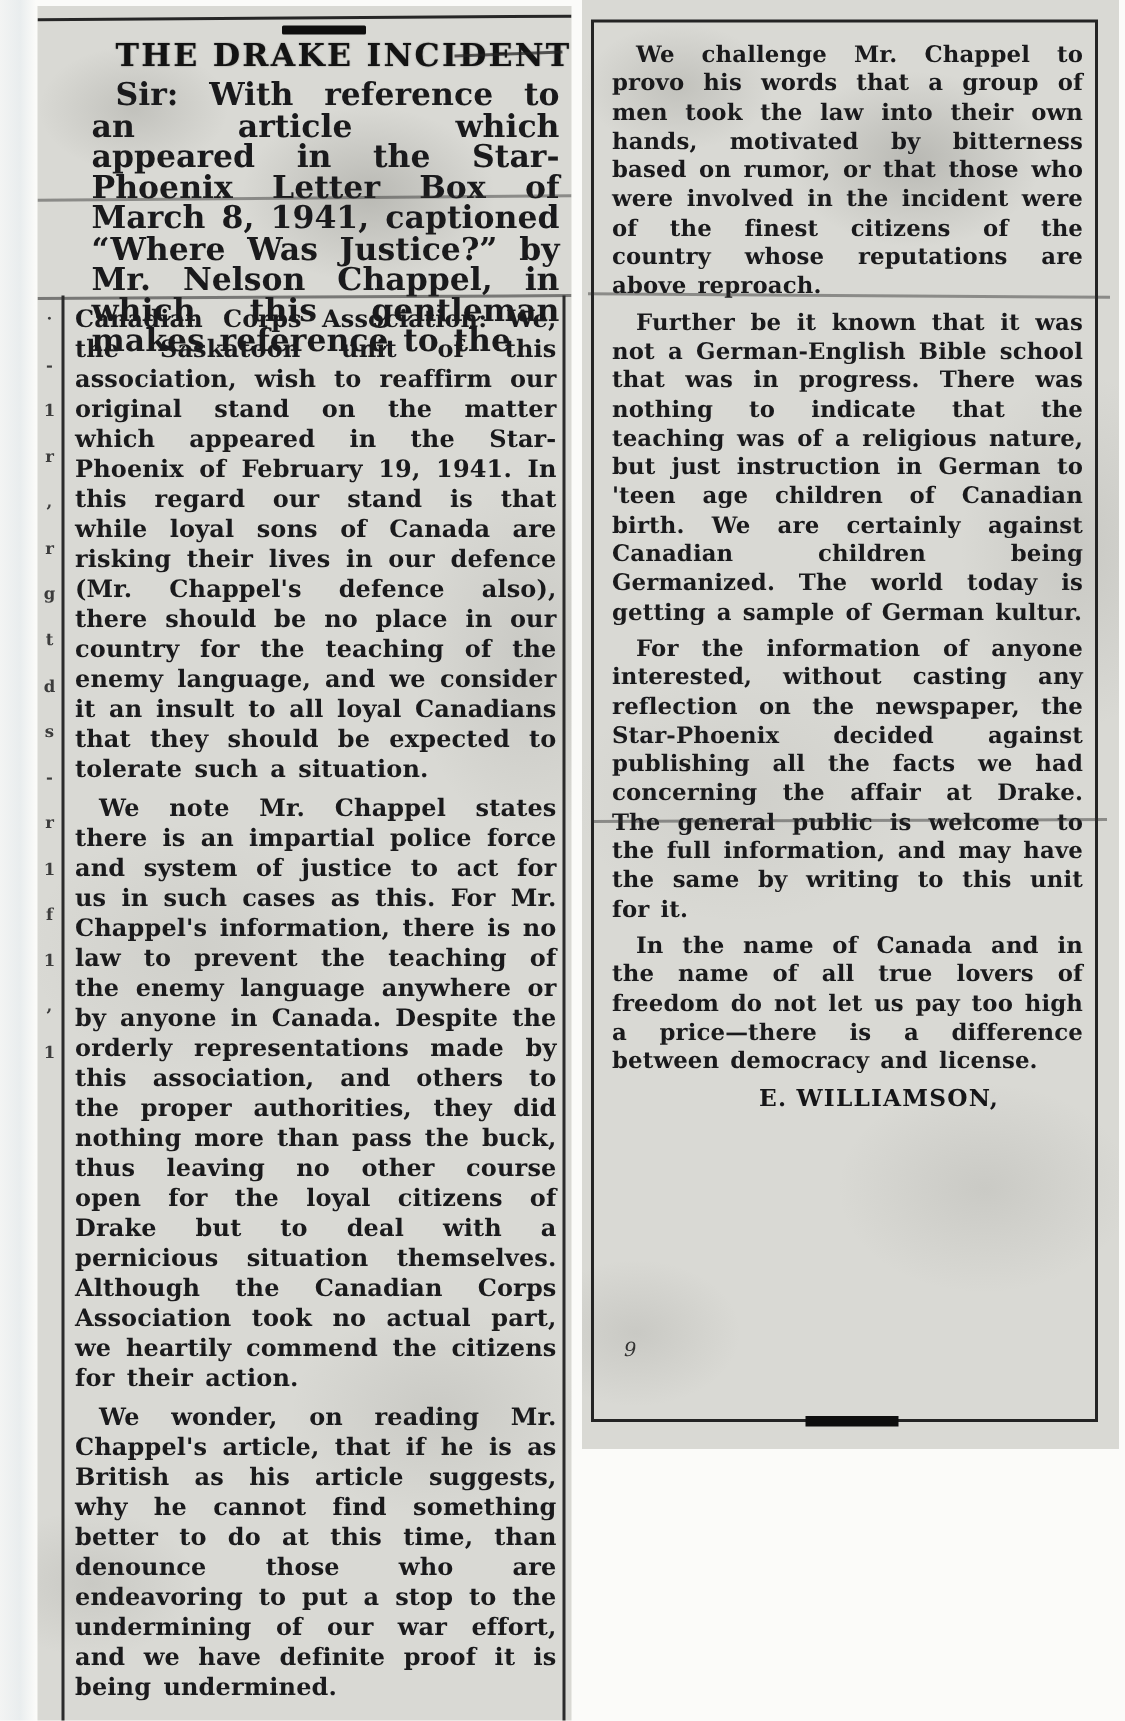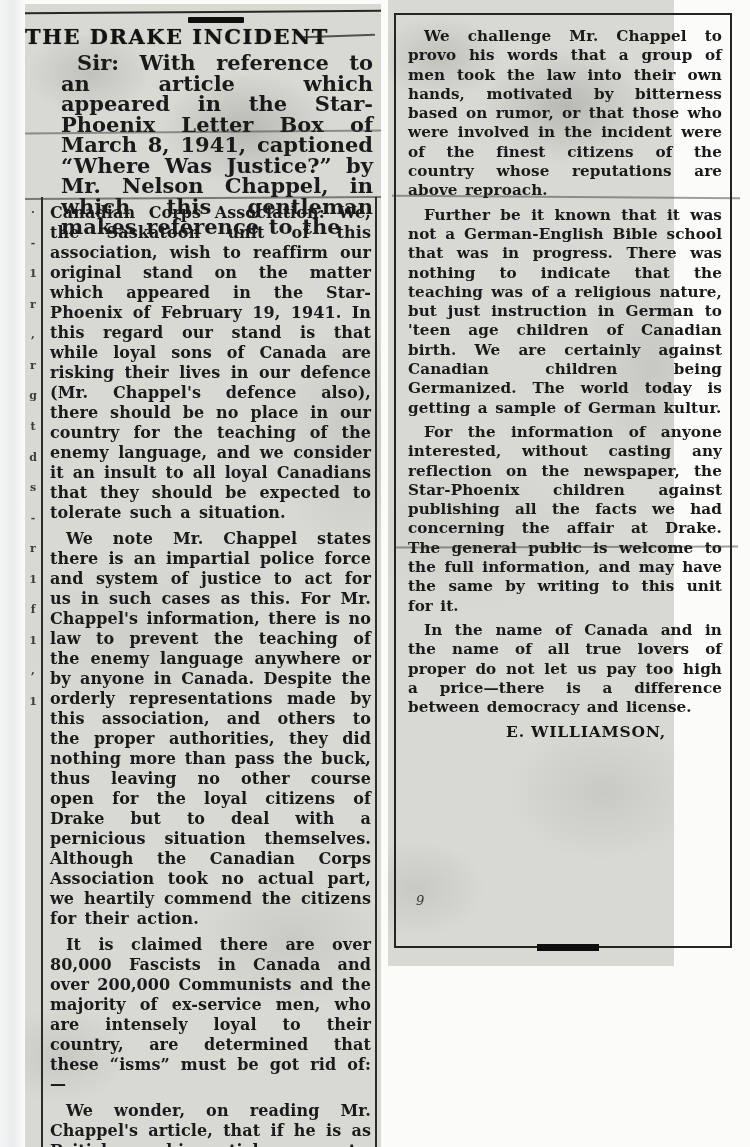--- a/index.html
+++ b/index.html
@@ -19,29 +19,29 @@
     background-image:
       radial-gradient(ellipse 90px 60px at 18% 6%, rgba(110,110,104,0.22), transparent 70%),
       radial-gradient(ellipse 130px 90px at 62% 11%, rgba(90,90,84,0.25), transparent 65%),
       radial-gradient(ellipse 110px 170px at 92% 38%, rgba(115,115,110,0.16), transparent 70%),
       radial-gradient(ellipse 160px 120px at 30% 55%, rgba(120,120,114,0.10), transparent 70%),
       radial-gradient(ellipse 140px 100px at 75% 82%, rgba(110,110,105,0.14), transparent 70%),
       radial-gradient(ellipse 100px 70px at 10% 92%, rgba(110,110,105,0.15), transparent 70%);
     color:#1b1b1d;
   }
   .clip-left{left:25px;top:4px;width:356px;height:1143px;overflow:hidden;}
-  .clip-right{left:388px;top:0;width:286px;height:966px;}
+  .clip-right{left:388px;top:0;width:358px;height:966px;}
 
   .top-rule{position:absolute;left:0;top:7px;width:100%;height:2px;background:#262626;transform:rotate(-0.4deg);}
   .masthead-bar{position:absolute;left:163px;top:13px;width:56px;height:6px;background:#0e0e0e;border-radius:1px;}
   .title-dash{position:absolute;left:278px;top:31px;width:72px;height:2px;background:rgba(35,35,35,0.75);transform:rotate(-2deg);}
 
   .clip-header{padding-top:21px;height:172px;box-sizing:border-box;}
   .headline{
-    text-align:left;font-weight:bold;font-size:21px;line-height:24px;
+    text-align:right;font-weight:bold;font-size:21px;line-height:24px;
     letter-spacing:1.5px;color:#131313;text-shadow:0 0 1px rgba(20,20,20,0.6);
   }
   .salutation{
     font-weight:bold;font-size:17px;line-height:21px;margin-top:7px;
     padding-left:20px;letter-spacing:0.3px;color:#181818;
   }
   .intro{
     font-weight:bold;font-size:21px;line-height:20.5px;margin:4px 0 0 16px;
     padding:0 8px 0 20px;text-indent:16px;text-align:justify;
     word-spacing:2.5px;color:#1a1a1c;
@@ -113,31 +113,30 @@
         <span>r</span>
         <span>1</span>
         <span>f</span>
         <span>1</span>
         <span>,</span>
         <span>1</span>
       </div>
 
     <p class="news-par no-indent">Canadian Corps Association: We, the Saskatoon unit of this association, wish to reaffirm our original stand on the matter which appeared in the Star-Phoenix of February 19, 1941. In this regard our stand is that while loyal sons of Canada are risking their lives in our defence (Mr. Chappel's defence also), there should be no place in our country for the teaching of the enemy language, and we consider it an insult to all loyal Canadians that they should be expected to tolerate such a situation.</p>
     <p class="news-par">We note Mr. Chappel states there is an impartial police force and system of justice to act for us in such cases as this. For Mr. Chappel's information, there is no law to prevent the teaching of the enemy language anywhere or by anyone in Canada. Despite the orderly representations made by this association, and others to the proper authorities, they did nothing more than pass the buck, thus leaving no other course open for the loyal citizens of Drake but to deal with a pernicious situation themselves. Although the Canadian Corps Association took no actual part, we heartily commend the citizens for their action.</p>
-    <p class="news-par">It is claimed there are over 80,000 Fascists in Canada and over 200,000 Communists and the majority of ex-service men, who are intensely loyal to their country, are determined that these “isms” must be got rid of: —</p>
     <p class="news-par">We wonder, on reading Mr. Chappel's article, that if he is as British as his article suggests, why he cannot find something better to do at this time, than denounce those who are endeavoring to put a stop to the undermining of our war effort, and we have definite proof it is being undermined.</p>
   </div>
 </div>
 
 <div class="paper clip-right">
   <div class="framed">
     <p class="news-par">We challenge Mr. Chappel to provo his words that a group of men took the law into their own hands, motivated by bitterness based on rumor, or that those who were involved in the incident were of the finest citizens of the country whose reputations are above reproach.</p>
     <p class="news-par">Further be it known that it was not a German-English Bible school that was in progress. There was nothing to indicate that the teaching was of a religious nature, but just instruction in German to 'teen age children of Canadian birth. We are certainly against Canadian children being Germanized. The world today is getting a sample of German kultur.</p>
-    <p class="news-par">For the information of anyone interested, without casting any reflection on the newspaper, the Star-Phoenix children against publishing all the facts we had concerning the affair at Drake. The general public is welcome to the full information, and may have the same by writing to this unit for it.</p>
-    <p class="news-par">In the name of Canada and in the name of all true lovers of proper do not let us pay too high a price—there is a difference between democracy and license.</p>
+    <p class="news-par">For the information of anyone interested, without casting any reflection on the newspaper, the Star-Phoenix decided against publishing all the facts we had concerning the affair at Drake. The general public is welcome to the full information, and may have the same by writing to this unit for it.</p>
+    <p class="news-par">In the name of Canada and in the name of all true lovers of freedom do not let us pay too high a price—there is a difference between democracy and license.</p>
 
     <div class="signature">
       <div class="sig-name">E. WILLIAMSON,</div>
 
     </div>
   </div>
 
   <div class="crease crease-r1"></div>
   <div class="crease crease-r2"></div>
   <div class="stray-mark">9</div>

